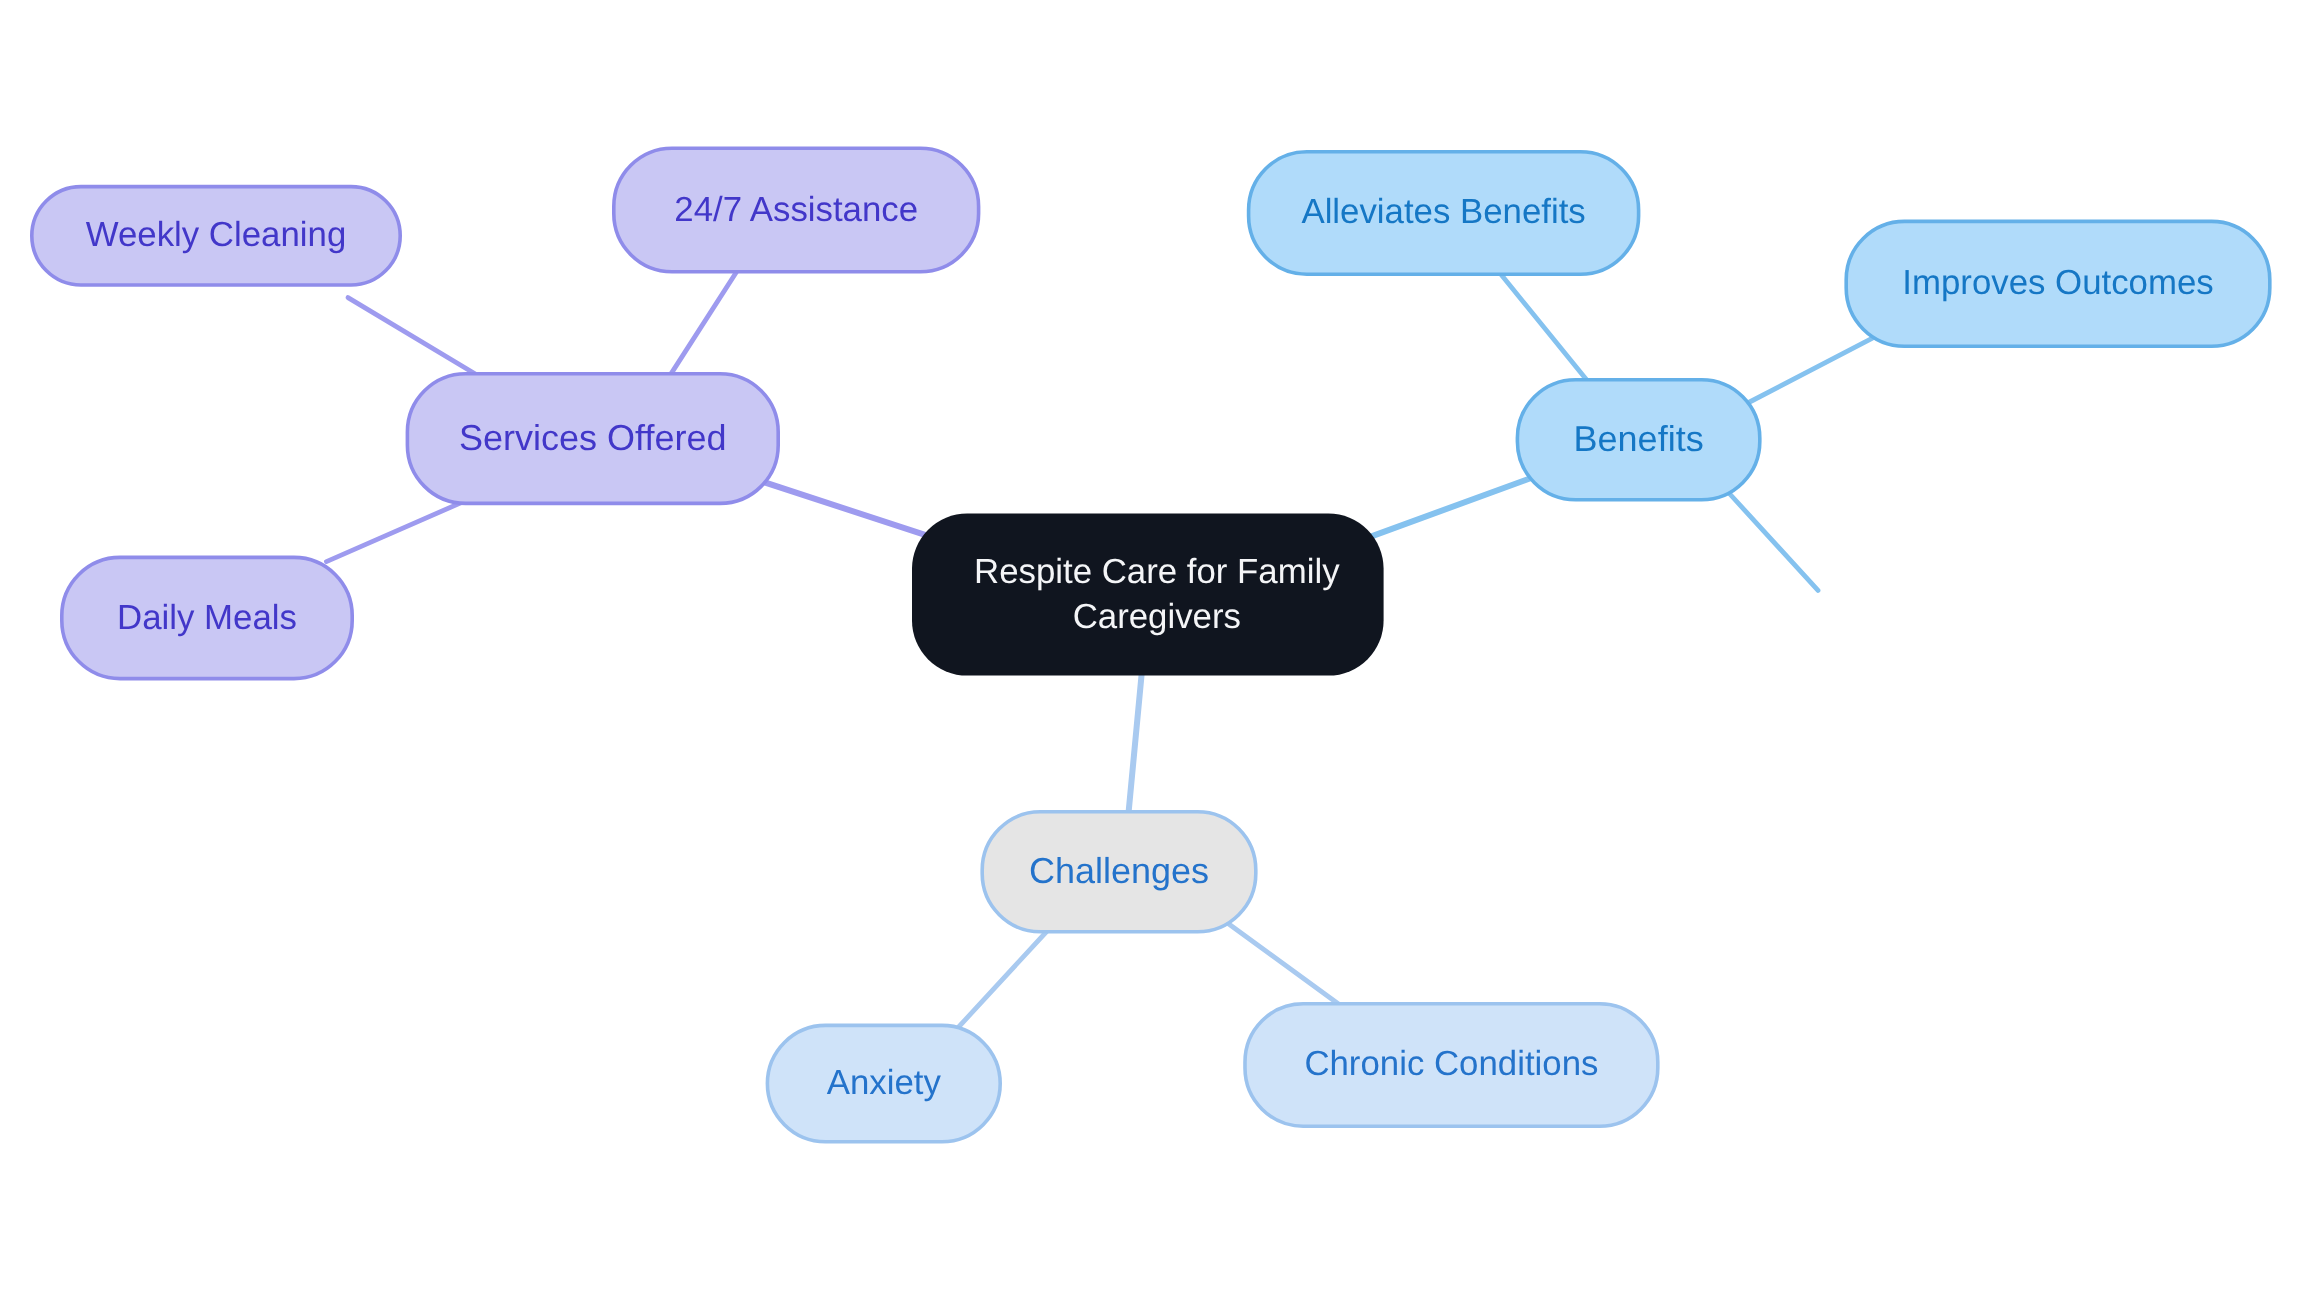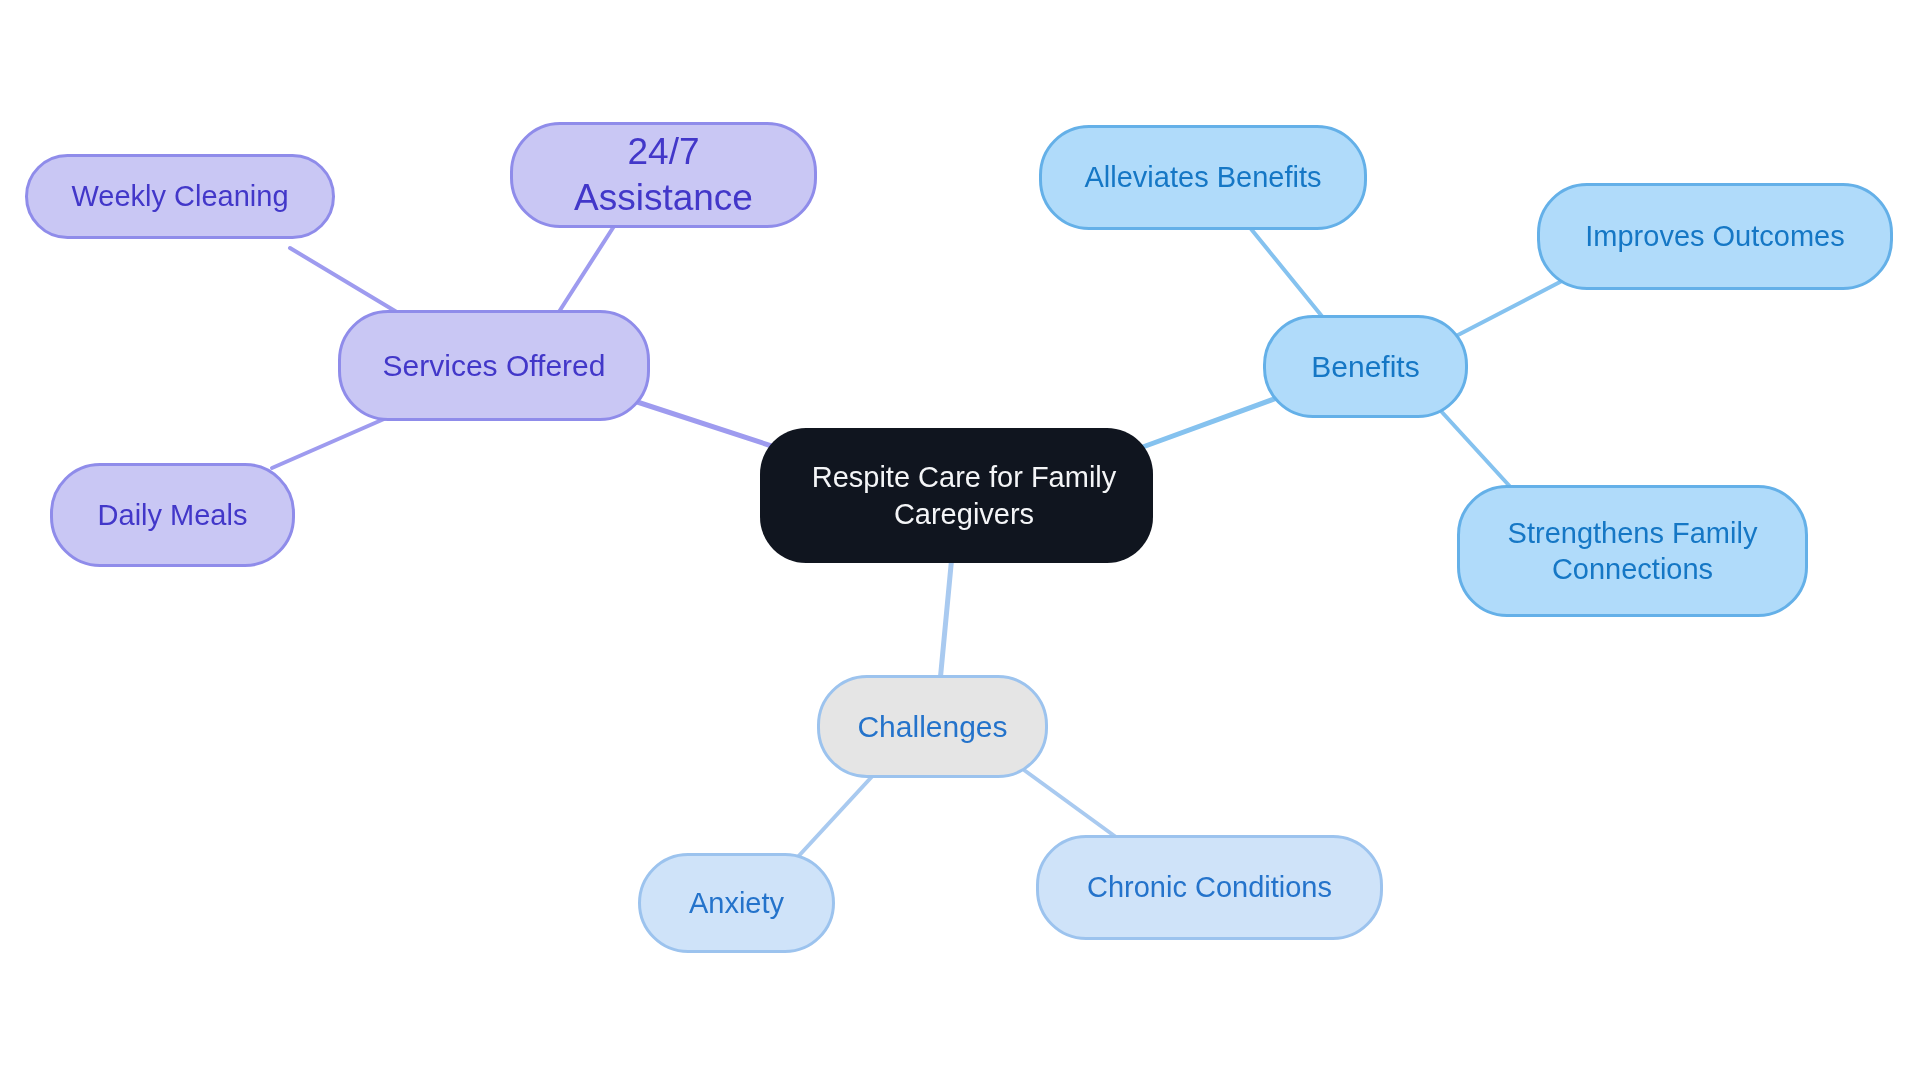--- a/index.html
+++ b/index.html
@@ -57,38 +57,35 @@
     </svg>
 <div class="node" style="left: 760px; top: 428px; width: 393px; height: 135px; border-radius: 46px; background: rgb(16, 21, 31); color: rgb(244, 245, 247); font-size: 29px; padding-left: 15px;">
       <span>Respite Care for Family Caregivers</span>
     </div>
     <div class="node" style="left: 338px; top: 310px; width: 312px; height: 111px; border-radius: 50px; background: rgb(201, 199, 244); color: rgb(66, 55, 201); font-size: 30px; border: 3px solid rgb(143, 140, 234);">
       <span>Services Offered</span>
     </div>
     <div class="node" style="left: 25px; top: 154px; width: 310px; height: 85px; border-radius: 50px; background: rgb(201, 199, 244); color: rgb(66, 55, 201); font-size: 29px; border: 3px solid rgb(143, 140, 234);">
       <span>Weekly Cleaning</span>
     </div>
-    <div class="node" style="left: 510px; top: 122px; width: 307px; height: 106px; border-radius: 50px; background: rgb(201, 199, 244); color: rgb(66, 55, 201); font-size: 37px; border: 3px solid rgb(143, 140, 234);">
+    <div class="node" style="left: 510px; top: 122px; width: 307px; height: 106px; border-radius: 50px; background: rgb(201, 199, 244); color: rgb(66, 55, 201); font-size: 29px; border: 3px solid rgb(143, 140, 234);">
       <span>24/7 Assistance</span>
     </div>
     <div class="node" style="left: 50px; top: 463px; width: 245px; height: 104px; border-radius: 50px; background: rgb(201, 199, 244); color: rgb(66, 55, 201); font-size: 29px; border: 3px solid rgb(143, 140, 234);">
       <span>Daily Meals</span>
     </div>
     <div class="node" style="left: 1263px; top: 315px; width: 205px; height: 103px; border-radius: 50px; background: rgb(176, 219, 250); color: rgb(21, 119, 197); font-size: 30px; border: 3px solid rgb(100, 176, 232);">
       <span>Benefits</span>
     </div>
     <div class="node" style="left: 1039px; top: 125px; width: 328px; height: 105px; border-radius: 50px; background: rgb(176, 219, 250); color: rgb(21, 119, 197); font-size: 29px; border: 3px solid rgb(100, 176, 232);">
       <span>Alleviates Benefits</span>
     </div>
     <div class="node" style="left: 1537px; top: 183px; width: 356px; height: 107px; border-radius: 50px; background: rgb(176, 219, 250); color: rgb(21, 119, 197); font-size: 29px; border: 3px solid rgb(100, 176, 232);">
       <span>Improves Outcomes</span>
     </div>
-    <div class="node" style="left: 1457px; top: 485px; width: 351px; height: 132px; border-radius: 50px; background: rgb(176, 219, 250); color: rgb(21, 119, 197); font-size: 29px; border: 3px solid rgb(100, 176, 232);">
-      <span>Strengthens Family Connections</span>
-    </div>
     <div class="node" style="left: 817px; top: 675px; width: 231px; height: 103px; border-radius: 50px; background: #e5e5e5; color: rgb(36, 115, 203); font-size: 30px; border: 3px solid rgb(156, 195, 238);">
       <span>Challenges</span>
     </div>
     <div class="node" style="left: 638px; top: 853px; width: 197px; height: 100px; border-radius: 50px; background: rgb(207, 227, 249); color: rgb(36, 115, 203); font-size: 29px; border: 3px solid rgb(156, 195, 238);">
       <span>Anxiety</span>
     </div>
     <div class="node" style="left: 1036px; top: 835px; width: 347px; height: 105px; border-radius: 50px; background: rgb(207, 227, 249); color: rgb(36, 115, 203); font-size: 29px; border: 3px solid rgb(156, 195, 238);">
       <span>Chronic Conditions</span>
     </div>
   </div>

